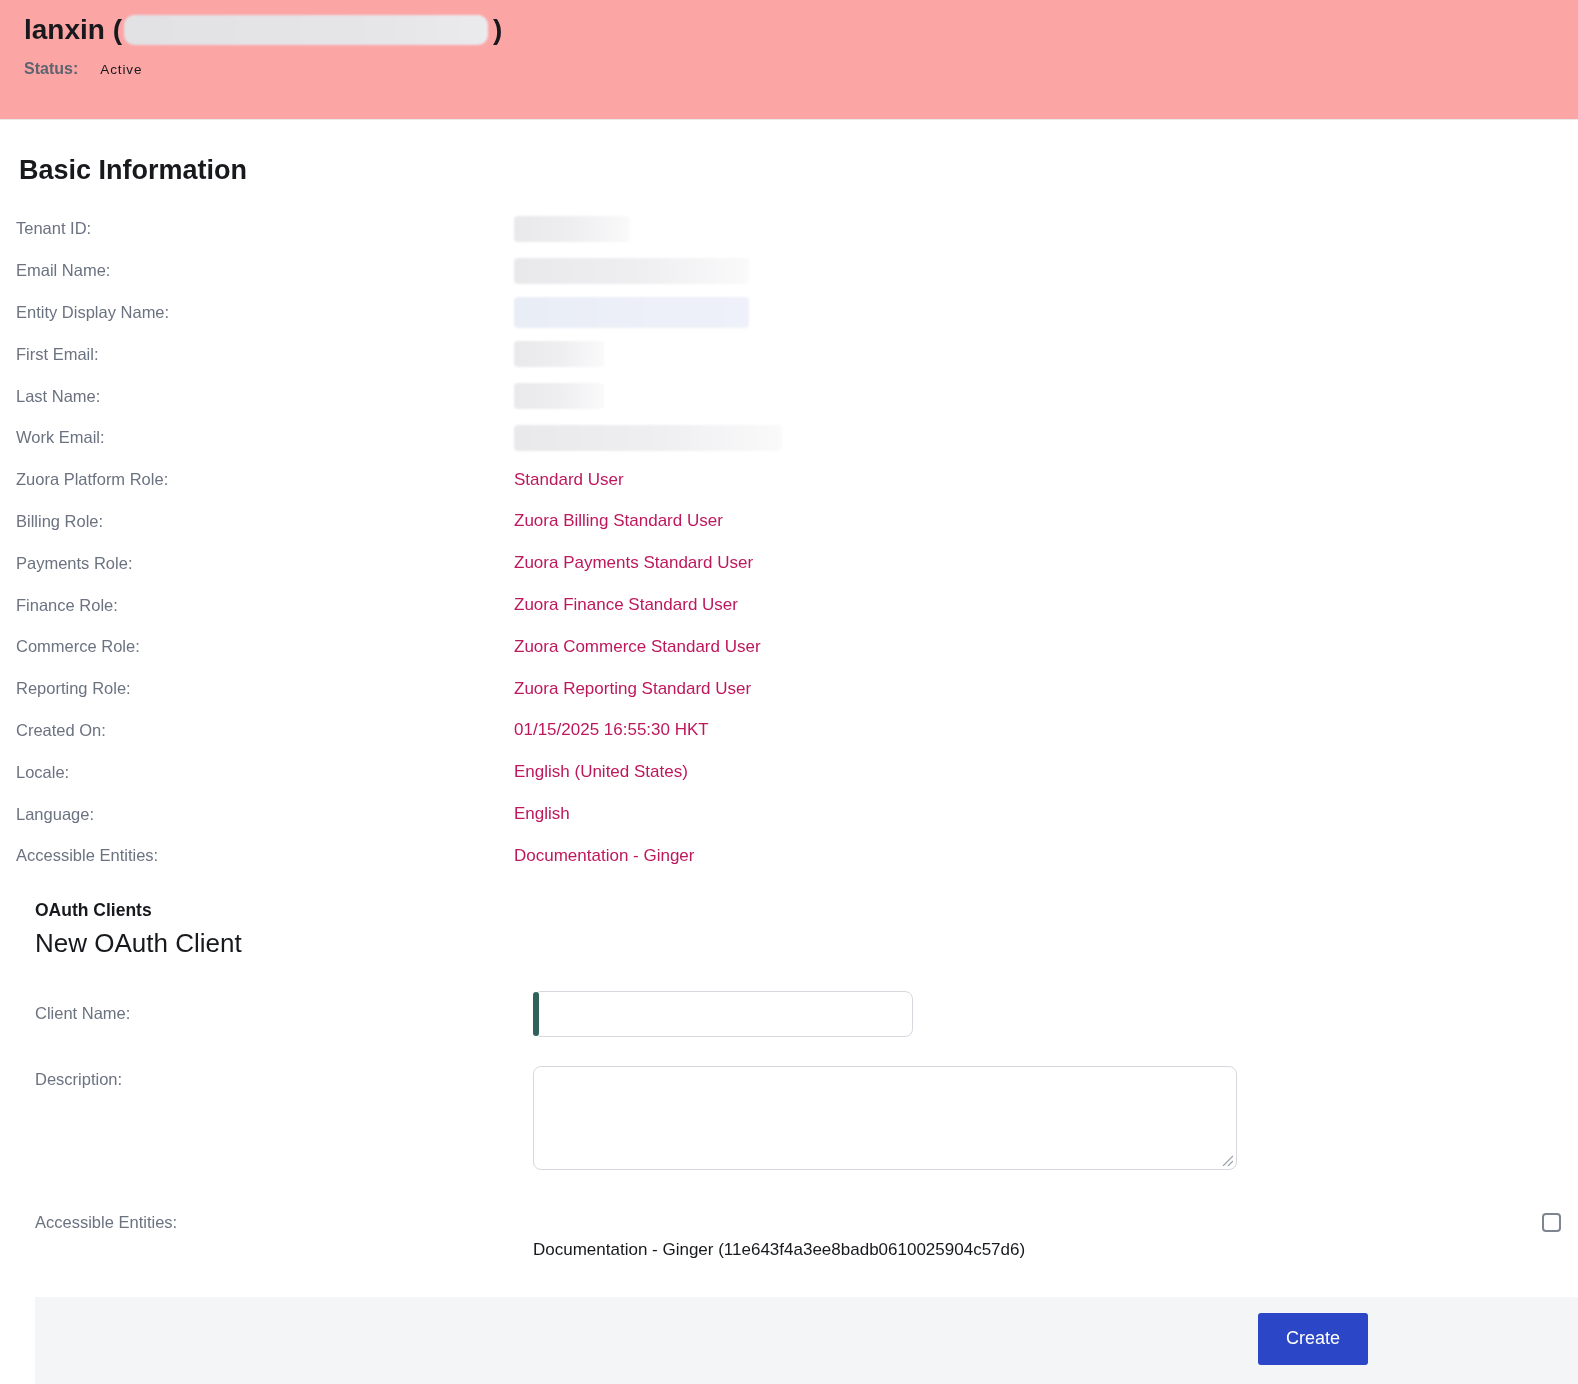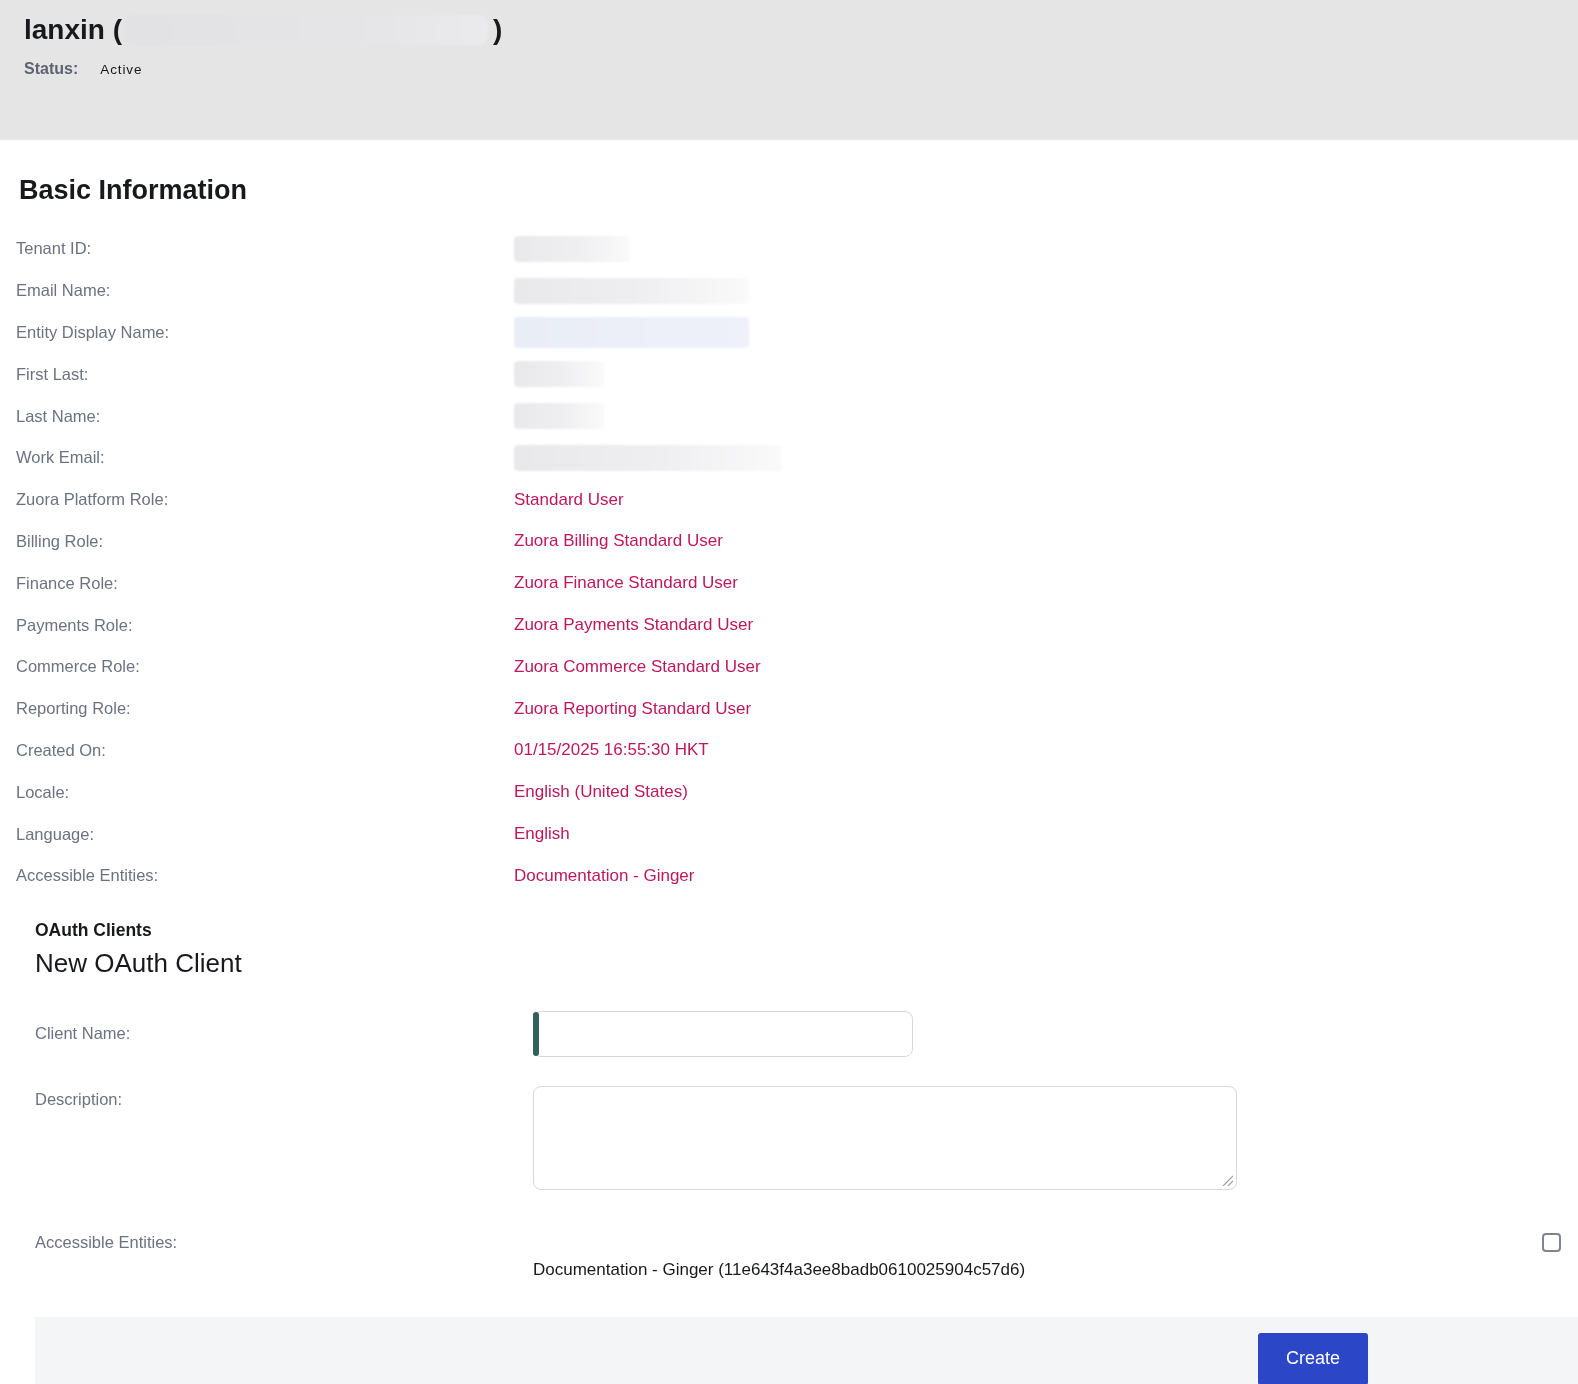--- a/index.html
+++ b/index.html
@@ -2,23 +2,23 @@
 <html><head>
 <meta charset="utf-8">
 <style>
   * { box-sizing: border-box; }
   html, body { margin: 0; padding: 0; background: #ffffff; }
   body { font-family: "Liberation Sans", sans-serif; color: #17191d; }
   .page { position: relative; width: 1578px; height: 1384px; background: #ffffff; overflow: hidden; }
 
   
   .page-header {
-    background: #e5e5e5;
+    background: #fca5a5;
     border-bottom: 1px solid #e7e8ea;
-    height: 140px;
+    height: 120px;
     padding: 8px 24px 0 24px;
   }
   .title-row { display: flex; align-items: center; height: 44px; font-size: 28px; font-weight: 600; color: #17191d; }
   .title-redact {
     display: inline-block; width: 364px; height: 30px; margin: 0 5px 0 2px;
     background: linear-gradient(90deg, #e2e2e5 0%, #e6e6e9 70%, #ebebee 100%);
     border-radius: 10px; filter: blur(1.2px);
   }
   .status-row { margin-top: 8px; display: flex; align-items: baseline; }
   .status-label { font-size: 16px; font-weight: 700; color: #5d6470; }
@@ -109,21 +109,21 @@
           <div class="redact" style="width:235px"></div>
         </div>
     </div>
     <div class="info-row">
       <div class="info-label">Entity Display Name:</div>
       <div class="info-value">
           <div class="redact blue" style="width:235px"></div>
         </div>
     </div>
     <div class="info-row">
-      <div class="info-label">First Last:</div>
+      <div class="info-label">First Email:</div>
       <div class="info-value">
           <div class="redact" style="width:90px"></div>
         </div>
     </div>
     <div class="info-row">
       <div class="info-label">Last Name:</div>
       <div class="info-value">
           <div class="redact" style="width:90px"></div>
         </div>
     </div>
@@ -135,26 +135,26 @@
     </div>
     <div class="info-row">
       <div class="info-label">Zuora Platform Role:</div>
       <div class="info-value">Standard User</div>
     </div>
     <div class="info-row">
       <div class="info-label">Billing Role:</div>
       <div class="info-value">Zuora Billing Standard User</div>
     </div>
     <div class="info-row">
+      <div class="info-label">Payments Role:</div>
+      <div class="info-value">Zuora Payments Standard User</div>
+    </div>
+    <div class="info-row">
       <div class="info-label">Finance Role:</div>
       <div class="info-value">Zuora Finance Standard User</div>
-    </div>
-    <div class="info-row">
-      <div class="info-label">Payments Role:</div>
-      <div class="info-value">Zuora Payments Standard User</div>
     </div>
     <div class="info-row">
       <div class="info-label">Commerce Role:</div>
       <div class="info-value">Zuora Commerce Standard User</div>
     </div>
     <div class="info-row">
       <div class="info-label">Reporting Role:</div>
       <div class="info-value">Zuora Reporting Standard User</div>
     </div>
     <div class="info-row">

